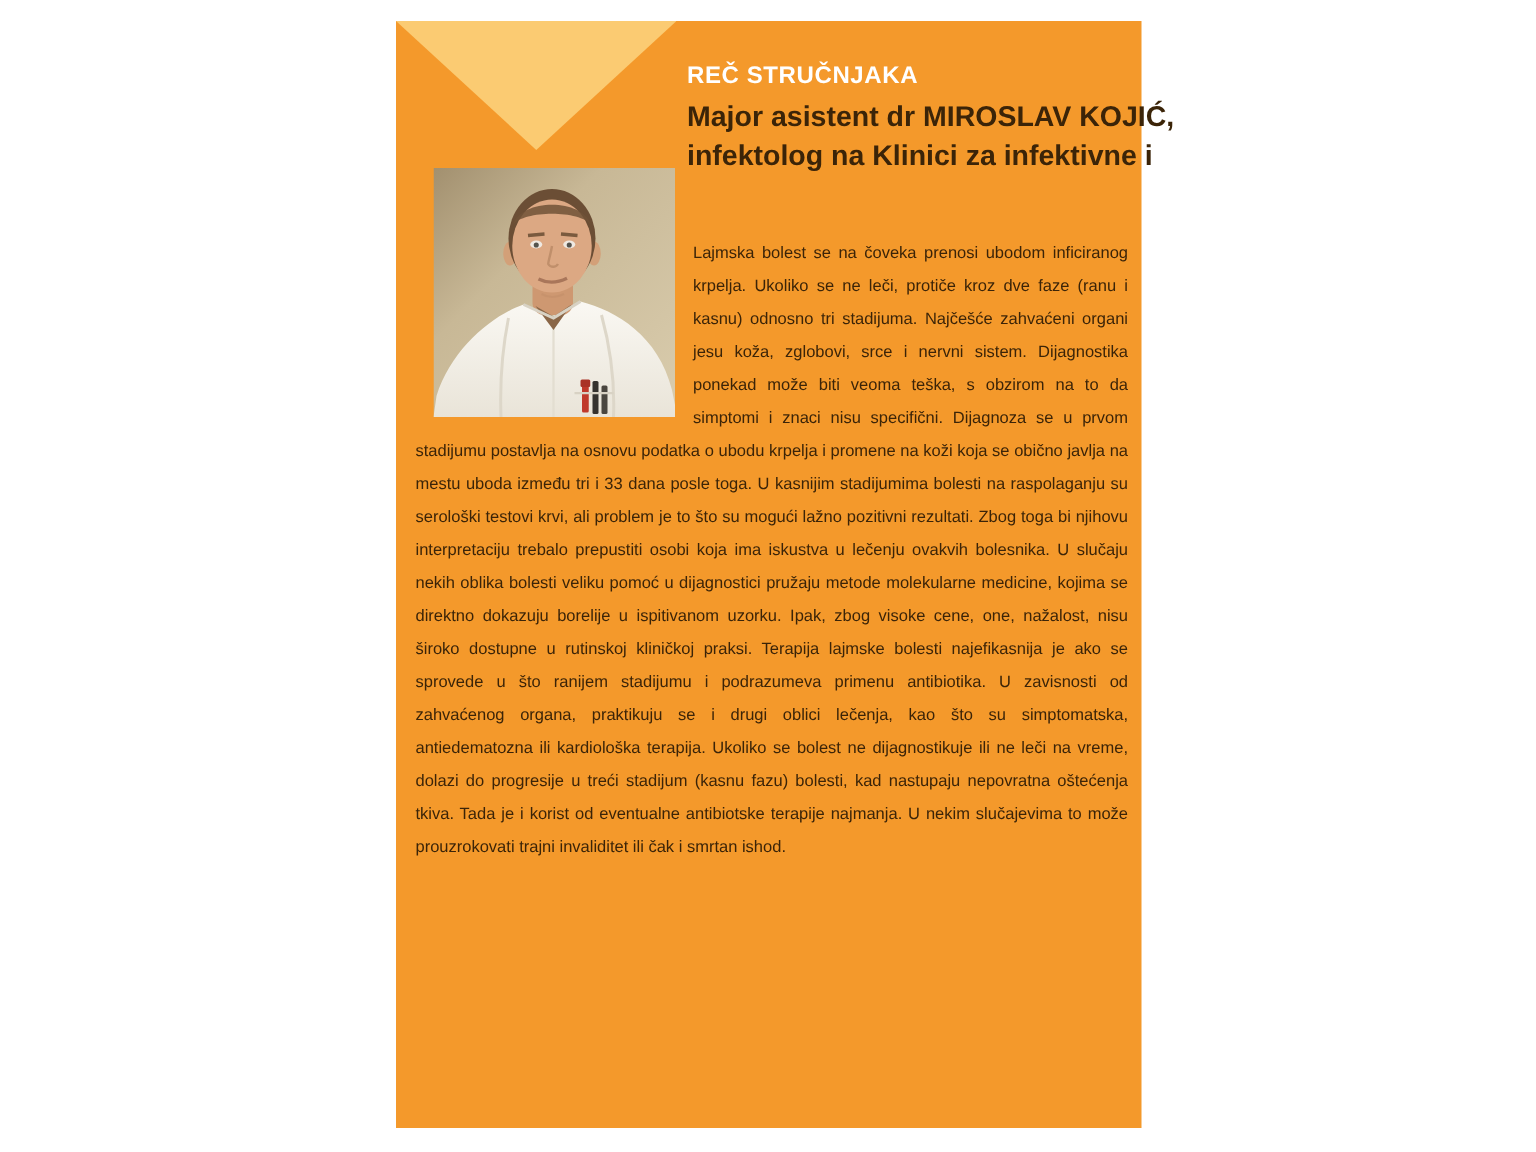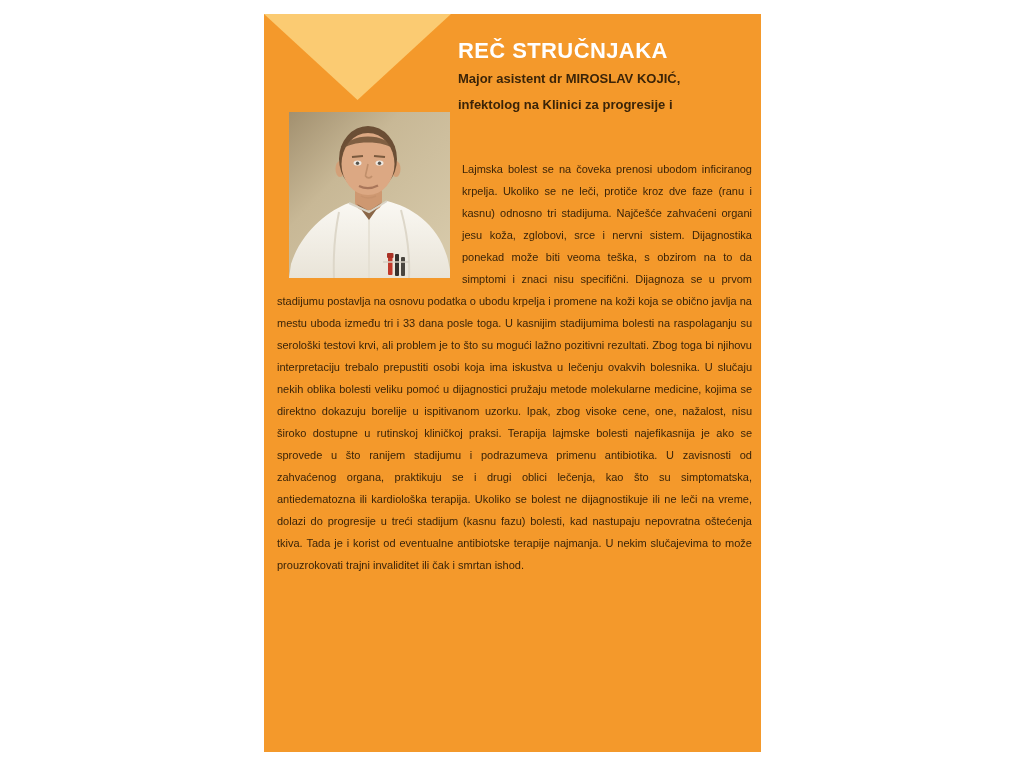--- a/index.html
+++ b/index.html
@@ -25,28 +25,28 @@
     position:absolute;left:0;top:0;width:187px;height:86px;
     background:var(--fold-light);
     -webkit-clip-path:polygon(0 0,100% 0,50% 100%);
     clip-path:polygon(0 0,100% 0,50% 100%);
   }
   .header-block{
     position:absolute;left:194px;top:22px;width:300px;
   }
   .page-title{
     color:var(--title-white);
-    font-size:22px;font-weight:bold;
+    font-size:16px;font-weight:bold;
     letter-spacing:.4px;
     line-height:30px;
     white-space:nowrap;
   }
   .subtitle-line{
     color:var(--ink);
-    font-size:13px;font-weight:bold;
+    font-size:19px;font-weight:bold;
     line-height:26px;
     white-space:nowrap;
   }
   .doctor-photo{
     position:absolute;left:25px;top:98px;width:161px;height:166px;
     display:block;
   }
   .article{
     position:absolute;left:13px;top:144px;width:475px;
   }
@@ -65,21 +65,21 @@
 <body>
 
 <div class="stage">
   <div class="panel">
 
     <div class="fold-triangle"></div>
 
     <div class="header-block">
       <div class="page-title">REČ STRUČNJAKA</div>
       <div class="subtitle-line">Major asistent dr MIROSLAV KOJIĆ,</div>
-      <div class="subtitle-line">infektolog na Klinici za progresije i</div>
+      <div class="subtitle-line">infektolog na Klinici za infektivne i</div>
     </div>
 
     <svg class="doctor-photo" viewBox="0 0 161 166" xmlns="http://www.w3.org/2000/svg" aria-hidden="true">
       <defs>
         <linearGradient id="wall" x1="0" y1="0" x2="1" y2="1">
           <stop offset="0" stop-color="#A2906F"></stop>
           <stop offset="0.35" stop-color="#C8B896"></stop>
           <stop offset="1" stop-color="#D9CCAD"></stop>
         </linearGradient>
         <linearGradient id="coat" x1="0" y1="0" x2="0" y2="1">

